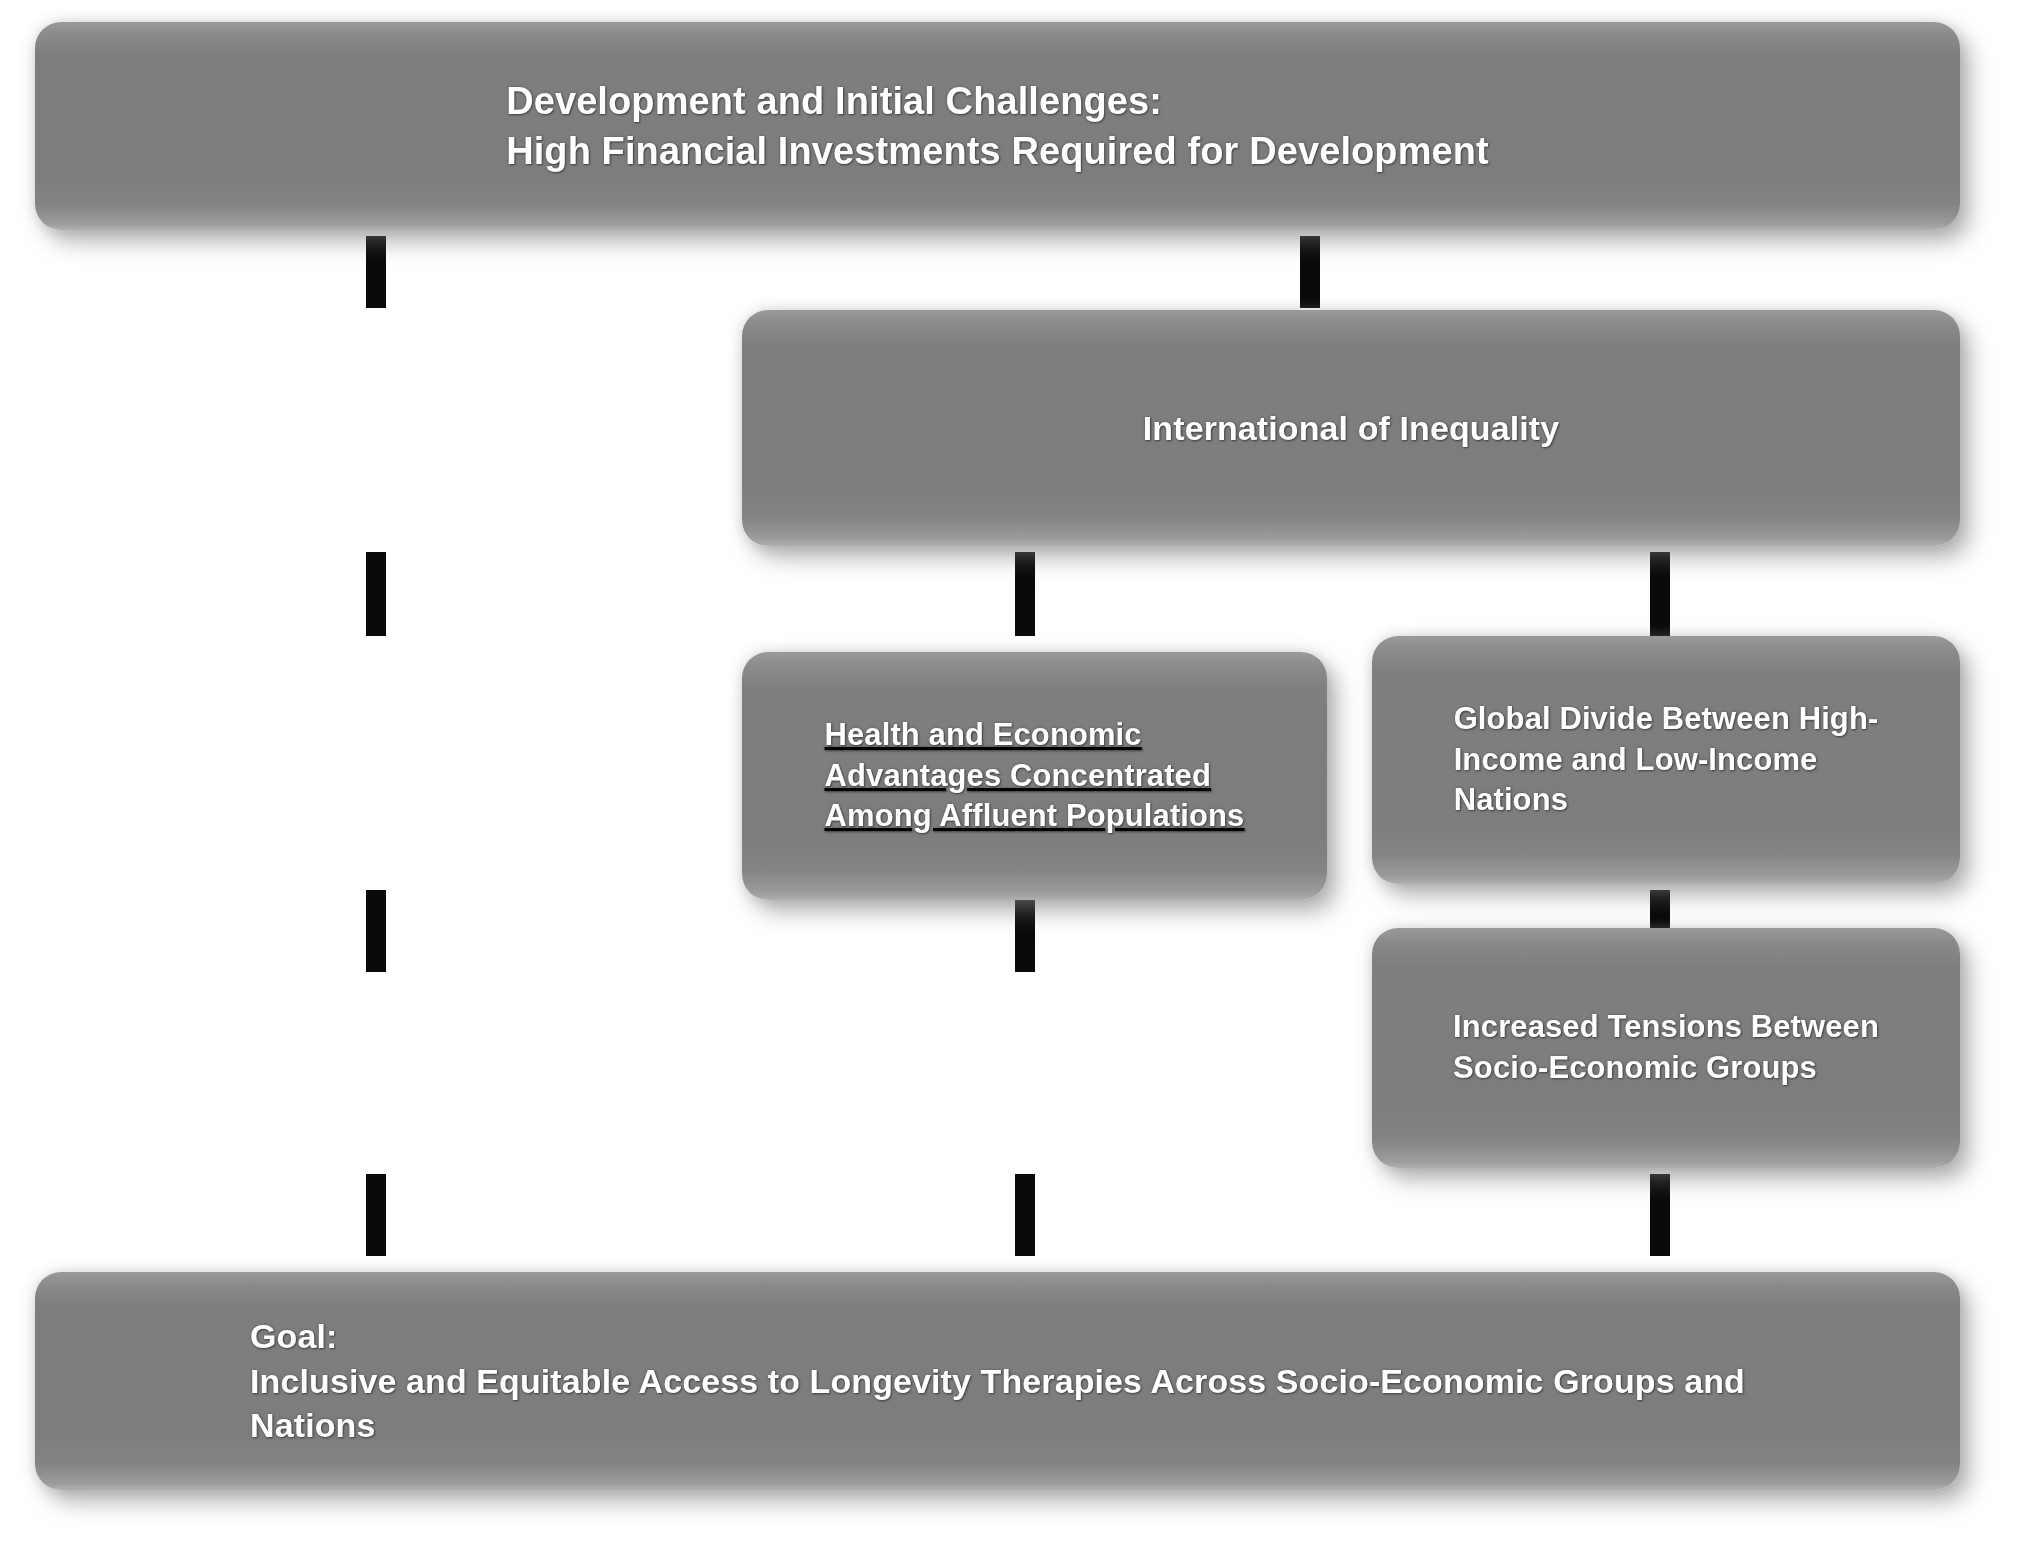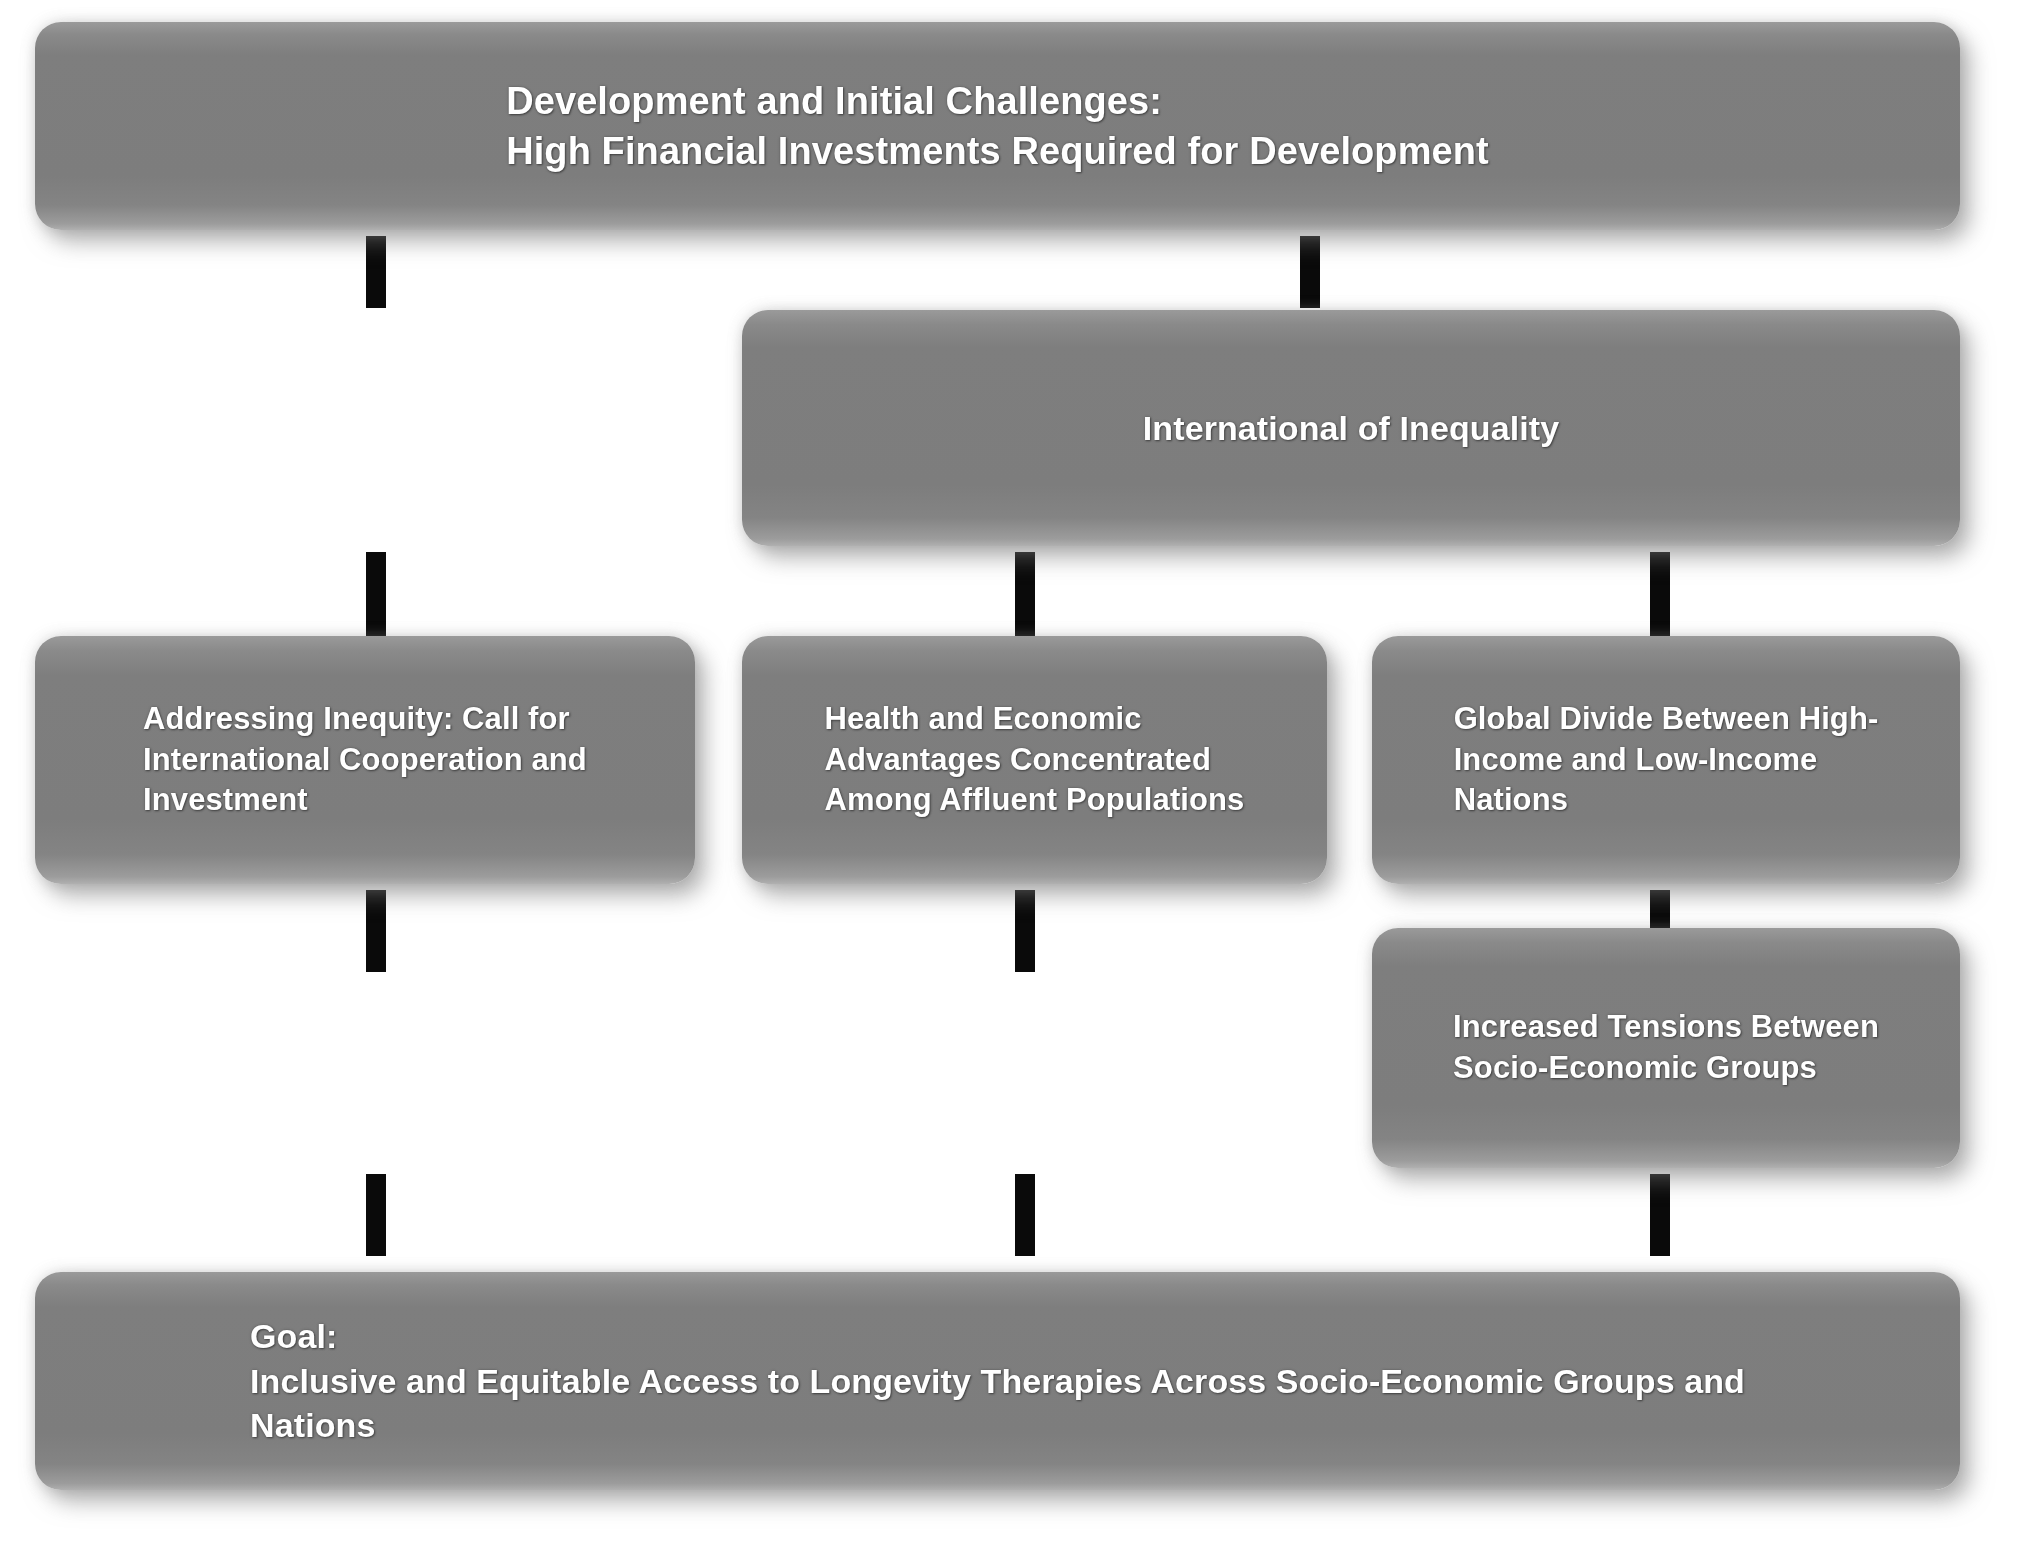--- a/index.html
+++ b/index.html
@@ -80,27 +80,22 @@
 
 
   <div class="node" style="left:742px; top:310px; width:1218px; height:236px;">
     <span class="node-label lbl-lg">International of Inequality</span>
   </div>
 
   <div class="connector" style="left:366px; top:552px; height:84px;"></div>
   <div class="connector" style="left:1015px; top:552px; height:84px;"></div>
   <div class="connector" style="left:1650px; top:552px; height:84px;"></div>
 
-  <div class="node" style="left:35px; top:636px; width:660px; height:248px;">
-    <span class="node-label lbl-md">Addressing Inequity: Call for
-International Cooperation and
-Investment</span>
-  </div>
 
-  <div class="node" style="left:742px; top:636px; width:585px; height:248px;">
+  <div class="node" style="left:742px; top:652px; width:585px; height:248px;text-decoration:underline;">
     <span class="node-label lbl-md">Health and Economic
 Advantages Concentrated
 Among Affluent Populations</span>
   </div>
 
   <div class="node" style="left:1372px; top:636px; width:588px; height:248px;">
     <span class="node-label lbl-md">Global Divide Between High-
 Income and Low-Income
 Nations</span>
   </div>

